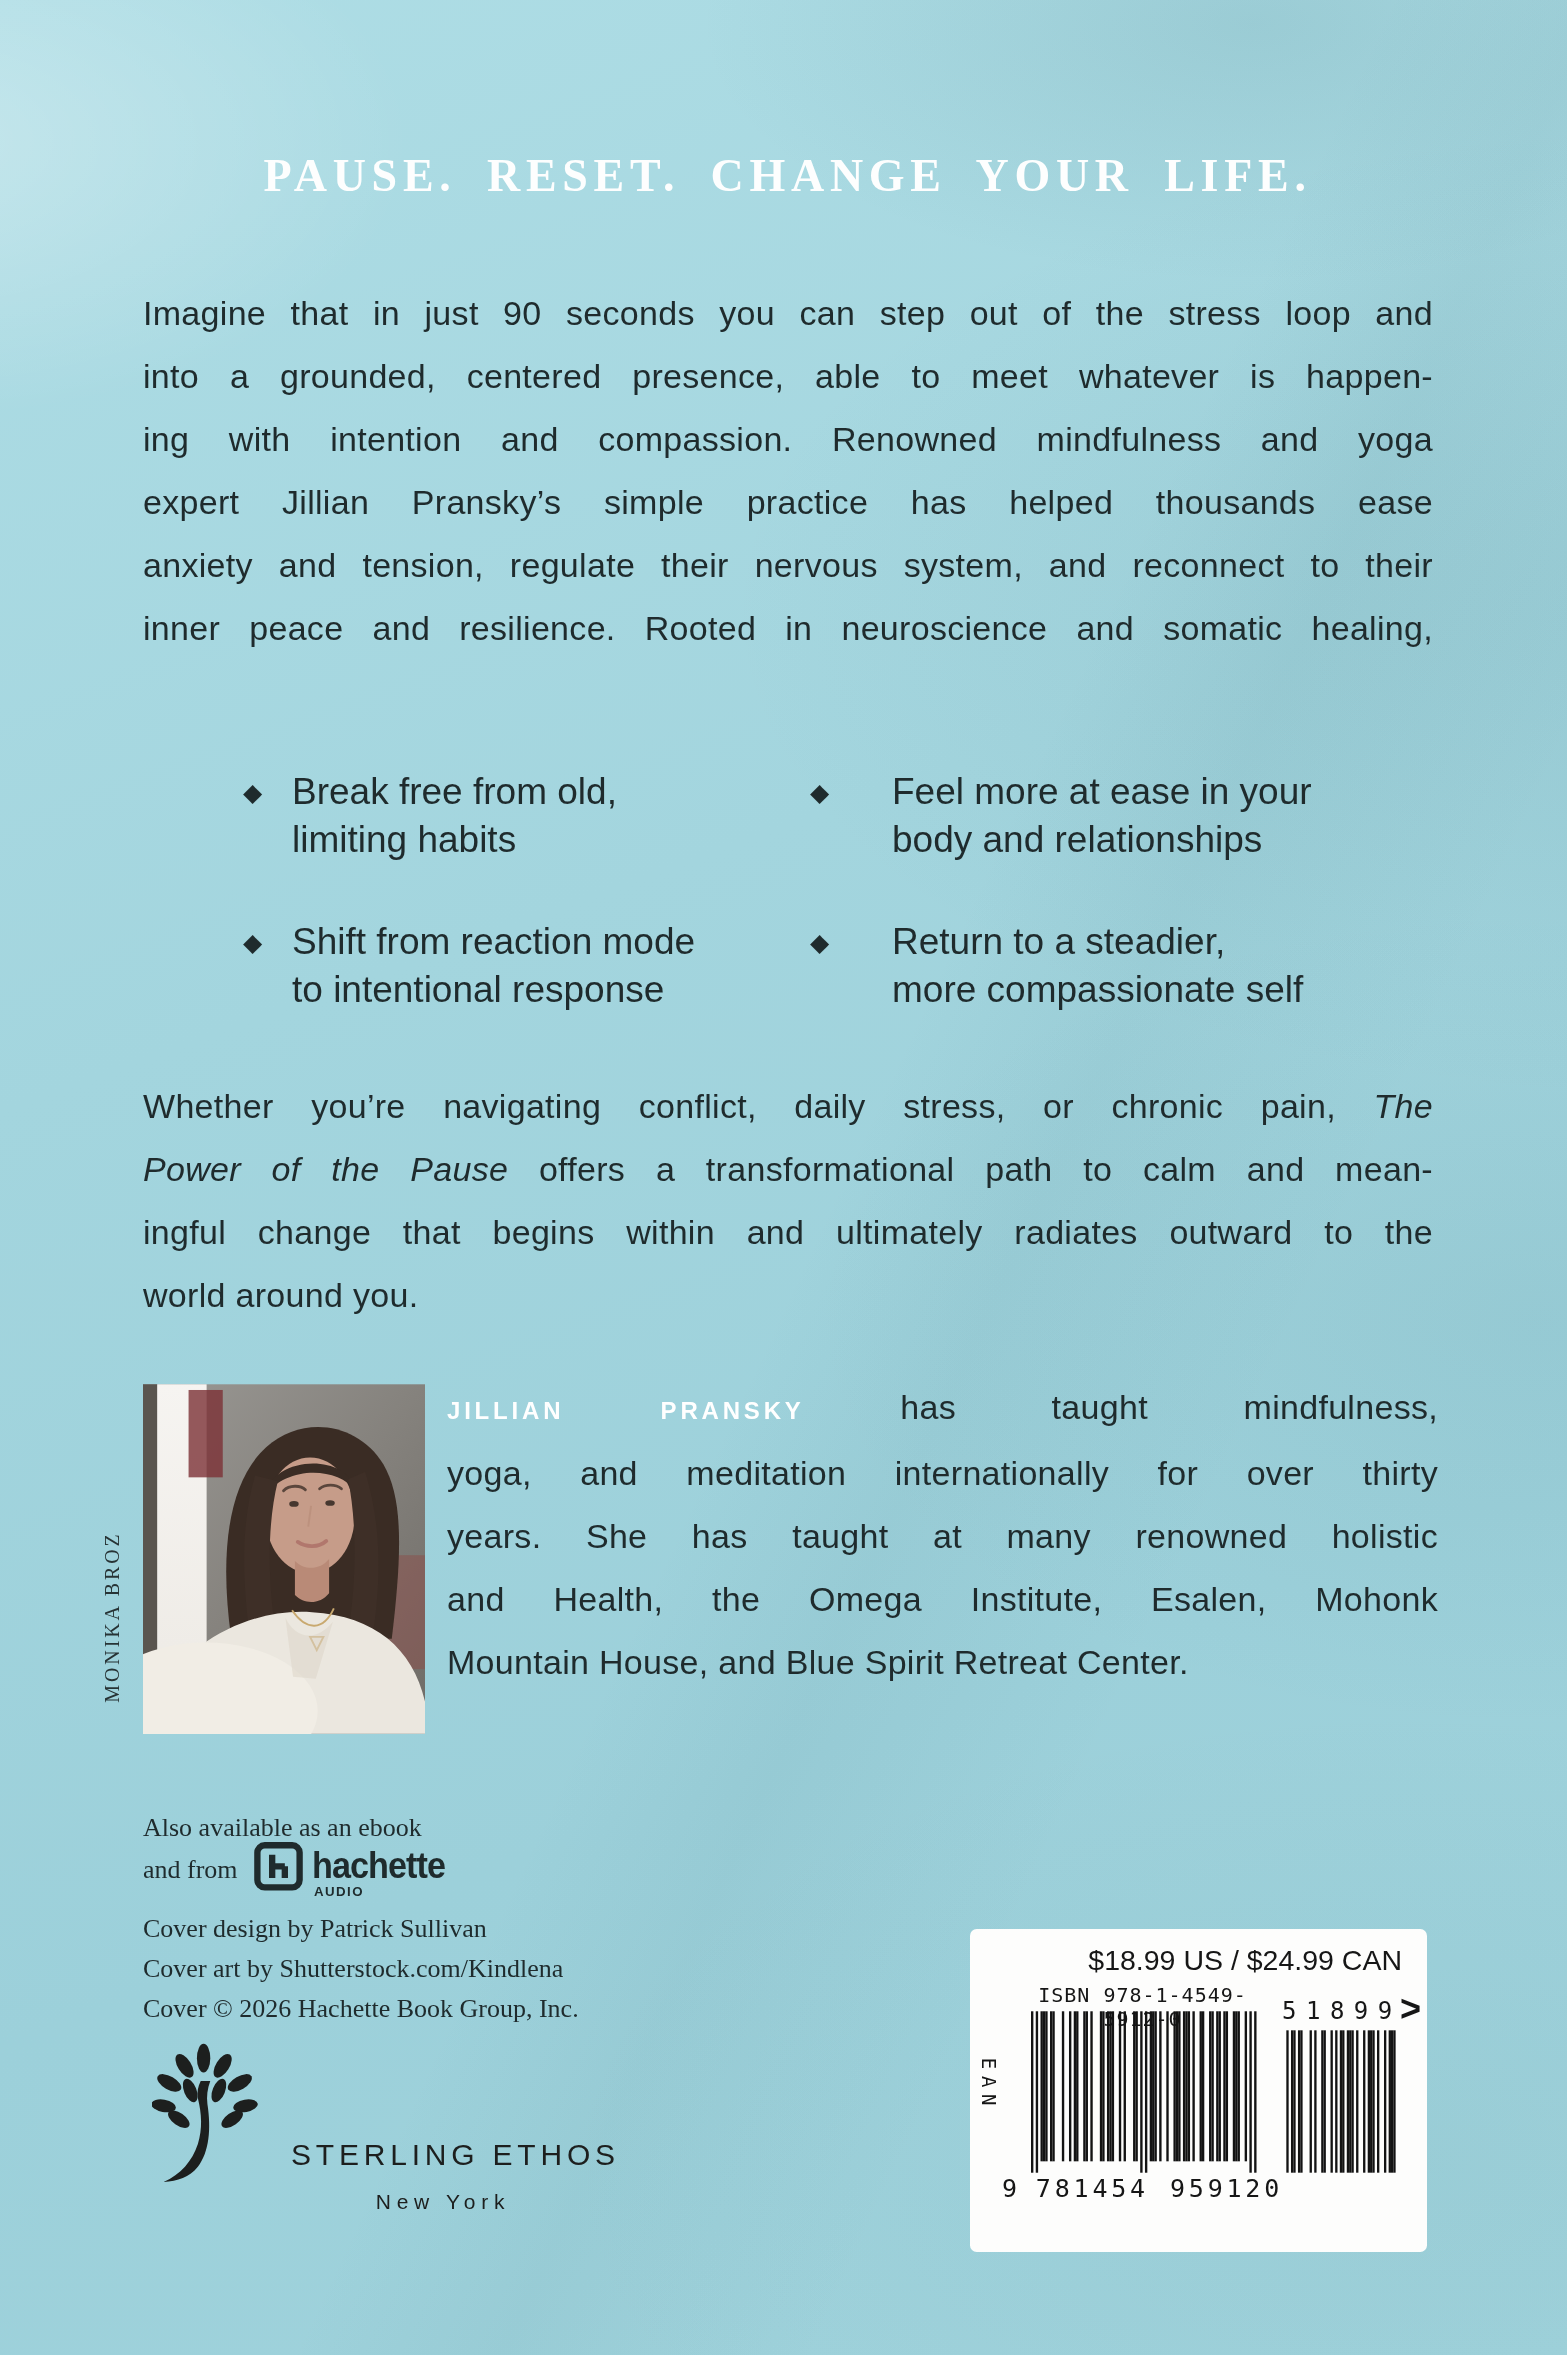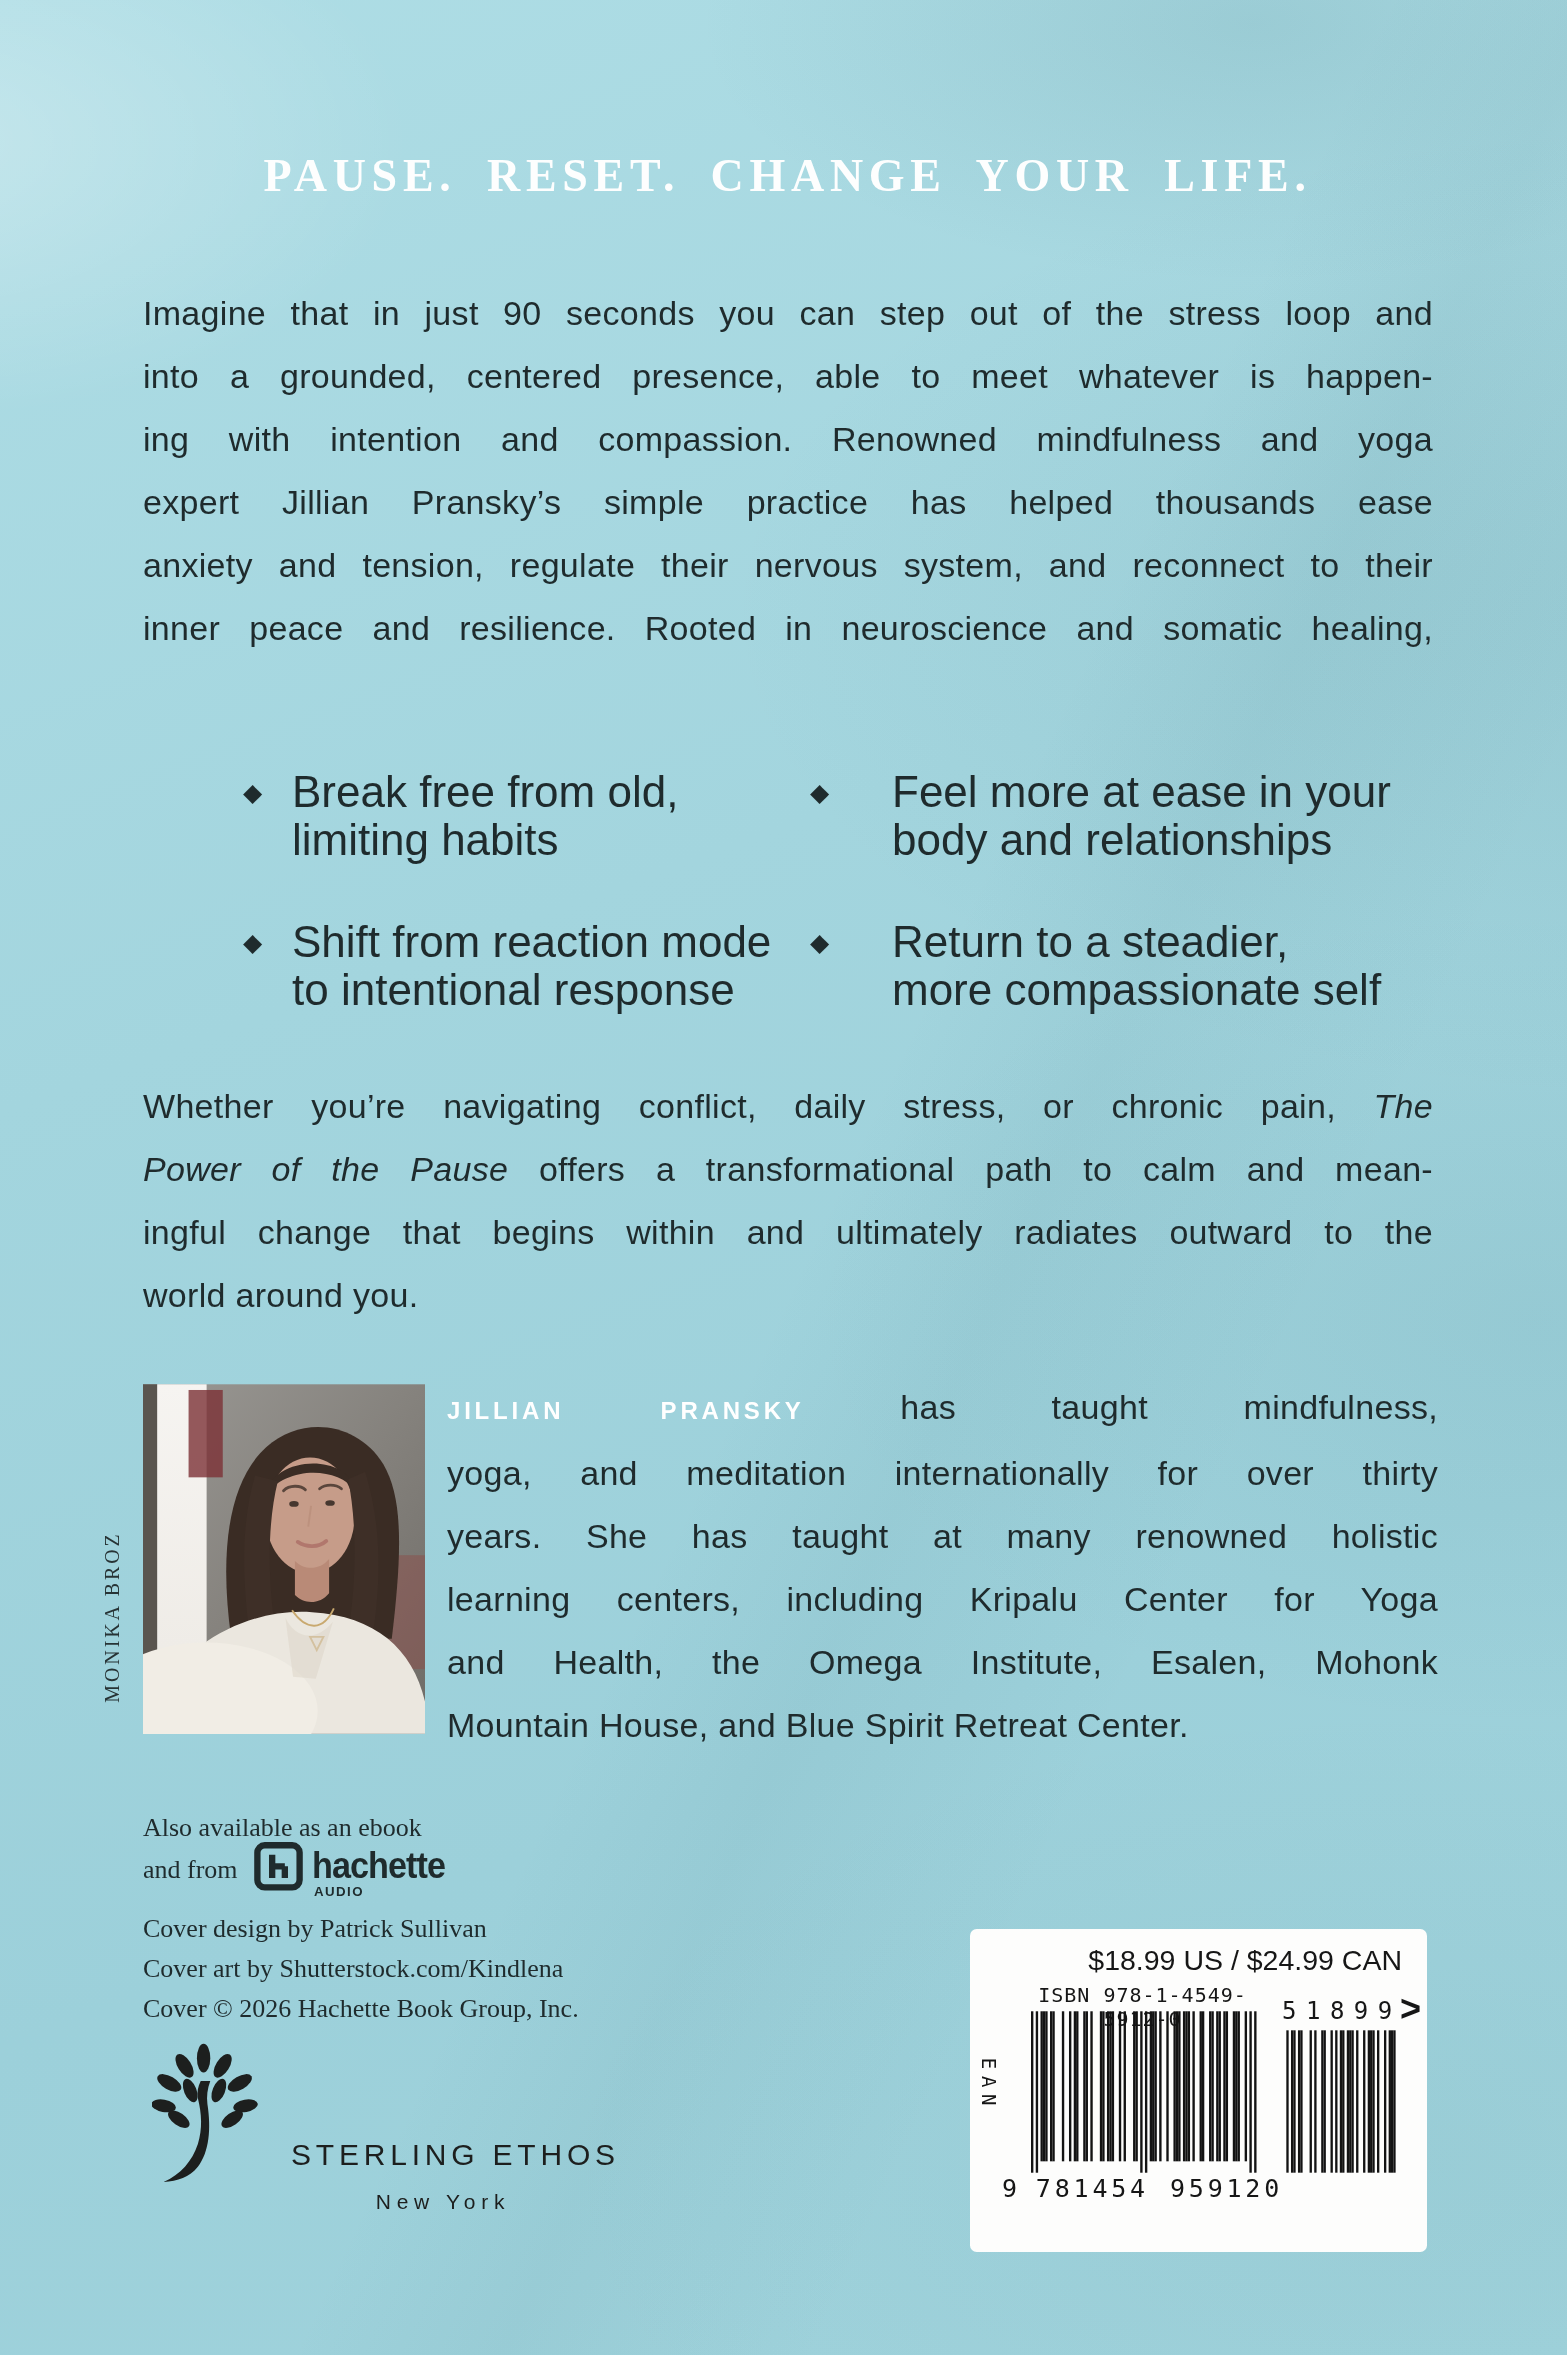--- a/index.html
+++ b/index.html
@@ -25,21 +25,21 @@
   
   .copy{font-size:34px;line-height:63px;letter-spacing:0.3px;}
   .line{display:block;}
   .line.fill{text-align:justify;text-align-last:justify;}
   .it{font-style:italic;}
   .c-author{font-family:Liberation Sans, sans-serif;font-weight:bold;color:#ffffff;
     letter-spacing:3.8px;font-size:24px;}
   
   .bullet-item{display:flex;margin-bottom:54px;}
   .bullet-item .marker{font-size:25px;line-height:48px;flex:0 0 auto;}
-  .bullet-lines{font-size:44px;line-height:48px;}
+  .bullet-lines{font-size:37px;line-height:48px;}
   .bcol-left .marker{width:49px;}
   .bcol-right .marker{width:82px;}
   
   .photo{left:143px;top:1384px;width:282px;height:350px;overflow:hidden;}
   .photo svg{display:block;}
   .photo-credit{left:112px;top:1617px;transform:translate(-50%,-50%) rotate(-90deg);
     white-space:nowrap;font-family:"Liberation Serif",serif;font-size:20px;
     letter-spacing:2.9px;color:#273335;}
   
   .credit{left:143px;font-family:"Liberation Serif",serif;font-size:26px;line-height:38px;color:#1f2b2d;}
@@ -169,21 +169,20 @@
       <path d="M150,246 C160,268 182,272 200,250 L182,310 L158,308 Z" fill="#ddd5c8" opacity="0.55"></path>
     </svg>
   </div>
 
   <div class="abs photo-credit">MONIKA BROZ</div>
 
   <div class="abs copy" style="left:447px;top:1376px;width:991px;">
       <div class="line fill"><span class="c-author">JILLIAN PRANSKY</span><span> has taught mindfulness,</span></div>
       <div class="line fill"><span>yoga, and meditation internationally for over thirty</span></div>
       <div class="line fill"><span>years. She has taught at many renowned holistic</span></div>
-      <div class="line fill"><span>learning centers, including Kripalu Center for Yoga</span></div>
       <div class="line fill"><span>and Health, the Omega Institute, Esalen, Mohonk</span></div>
       <div class="line"><span>Mountain House, and Blue Spirit Retreat Center.</span></div>
     </div>
 
   <div class="abs credit" style="top:1809px;font-family:Liberation Serif, serif;">Also available as an ebook</div>
 
   <div class="abs credit audio-row" style="top:1841px;">
     <span>and from</span>
     <span class="haudio">
       <svg width="51" height="57" viewBox="0 0 48 54">

